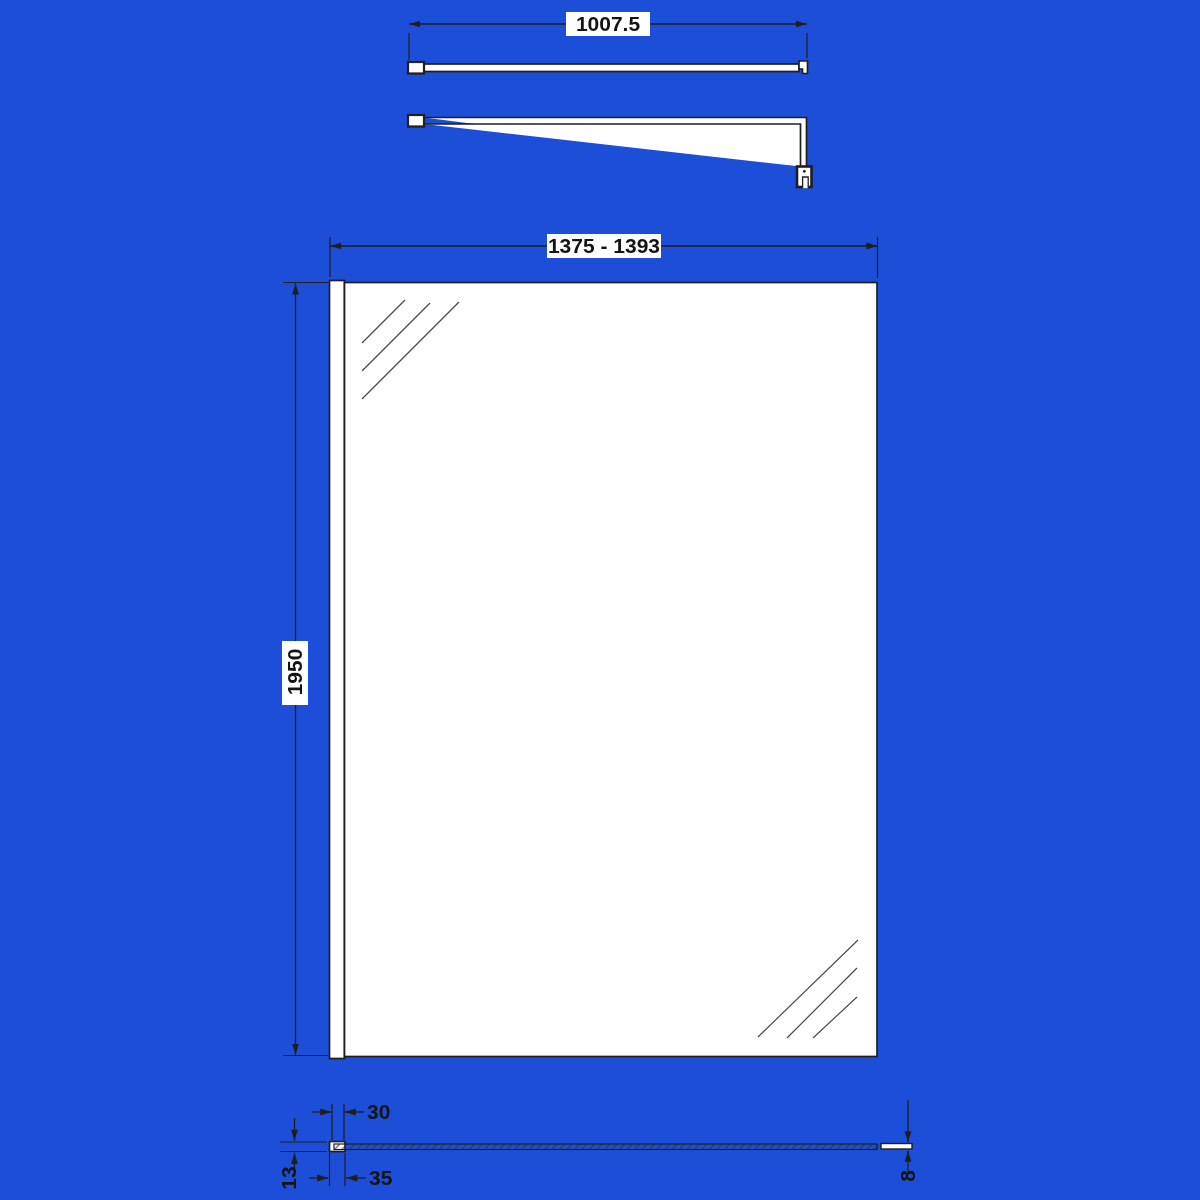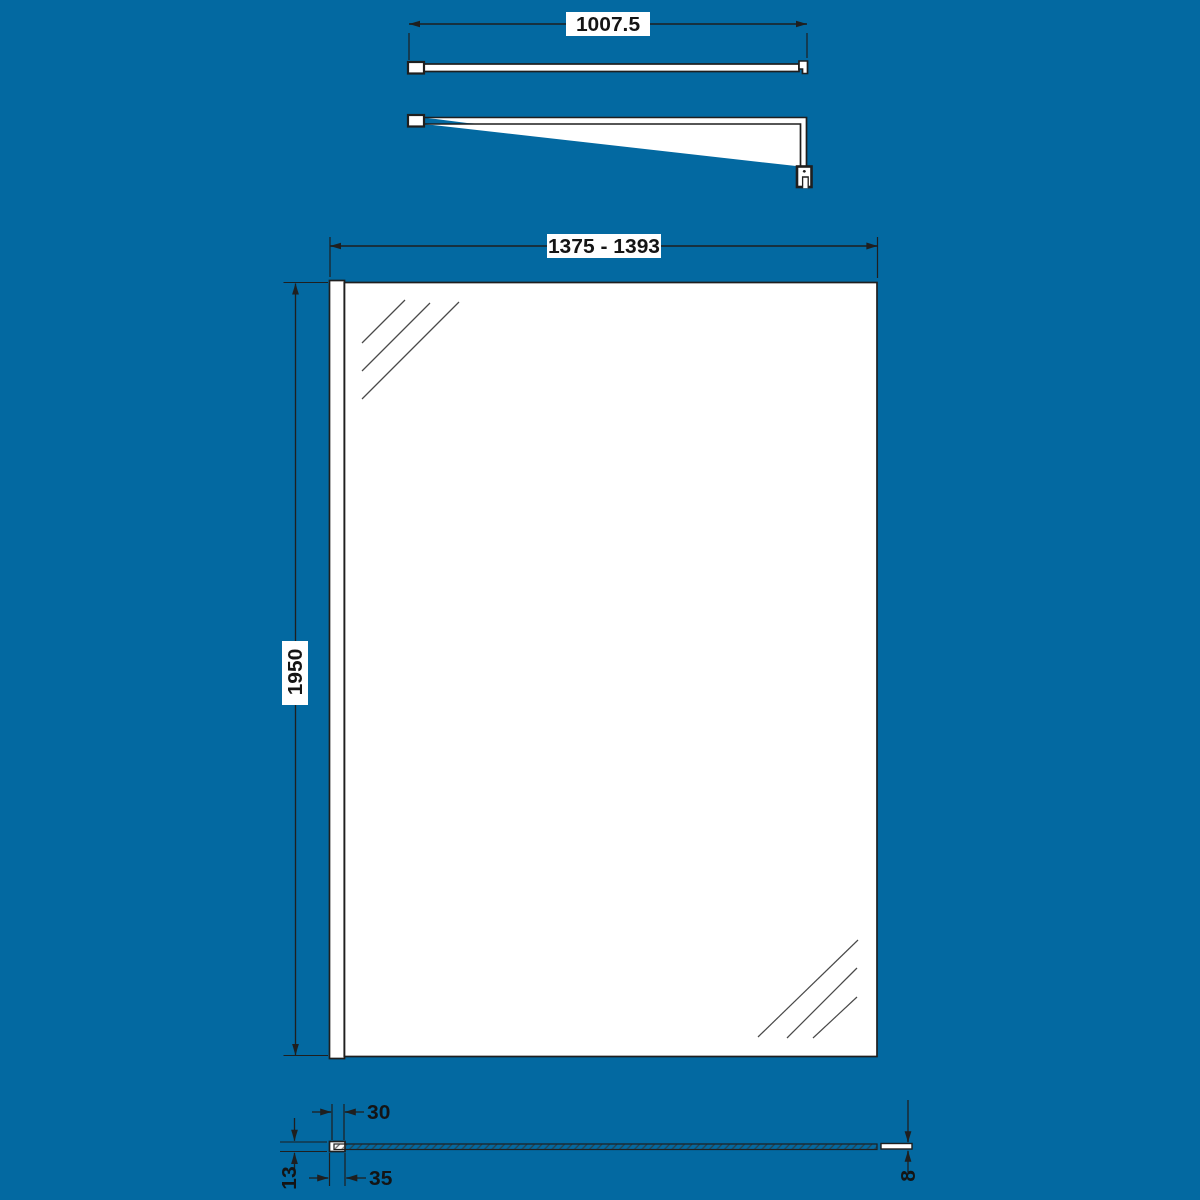--- a/index.html
+++ b/index.html
@@ -4,21 +4,21 @@
 <style>
   html, body {
     margin: 0;
     padding: 0;
     background: #ffffff;
   }
   #canvas {
     position: relative;
     width: 1200px;
     height: 1200px;
-    background: #0369a1;
+    background: #1d4ed8;
     overflow: hidden;
   }
   svg { display: block; }
   .dimline {
     stroke: #1f1f1f;
     stroke-width: 1.3;
     fill: none;
   }
   .extline {
     stroke: #1f1f1f;

